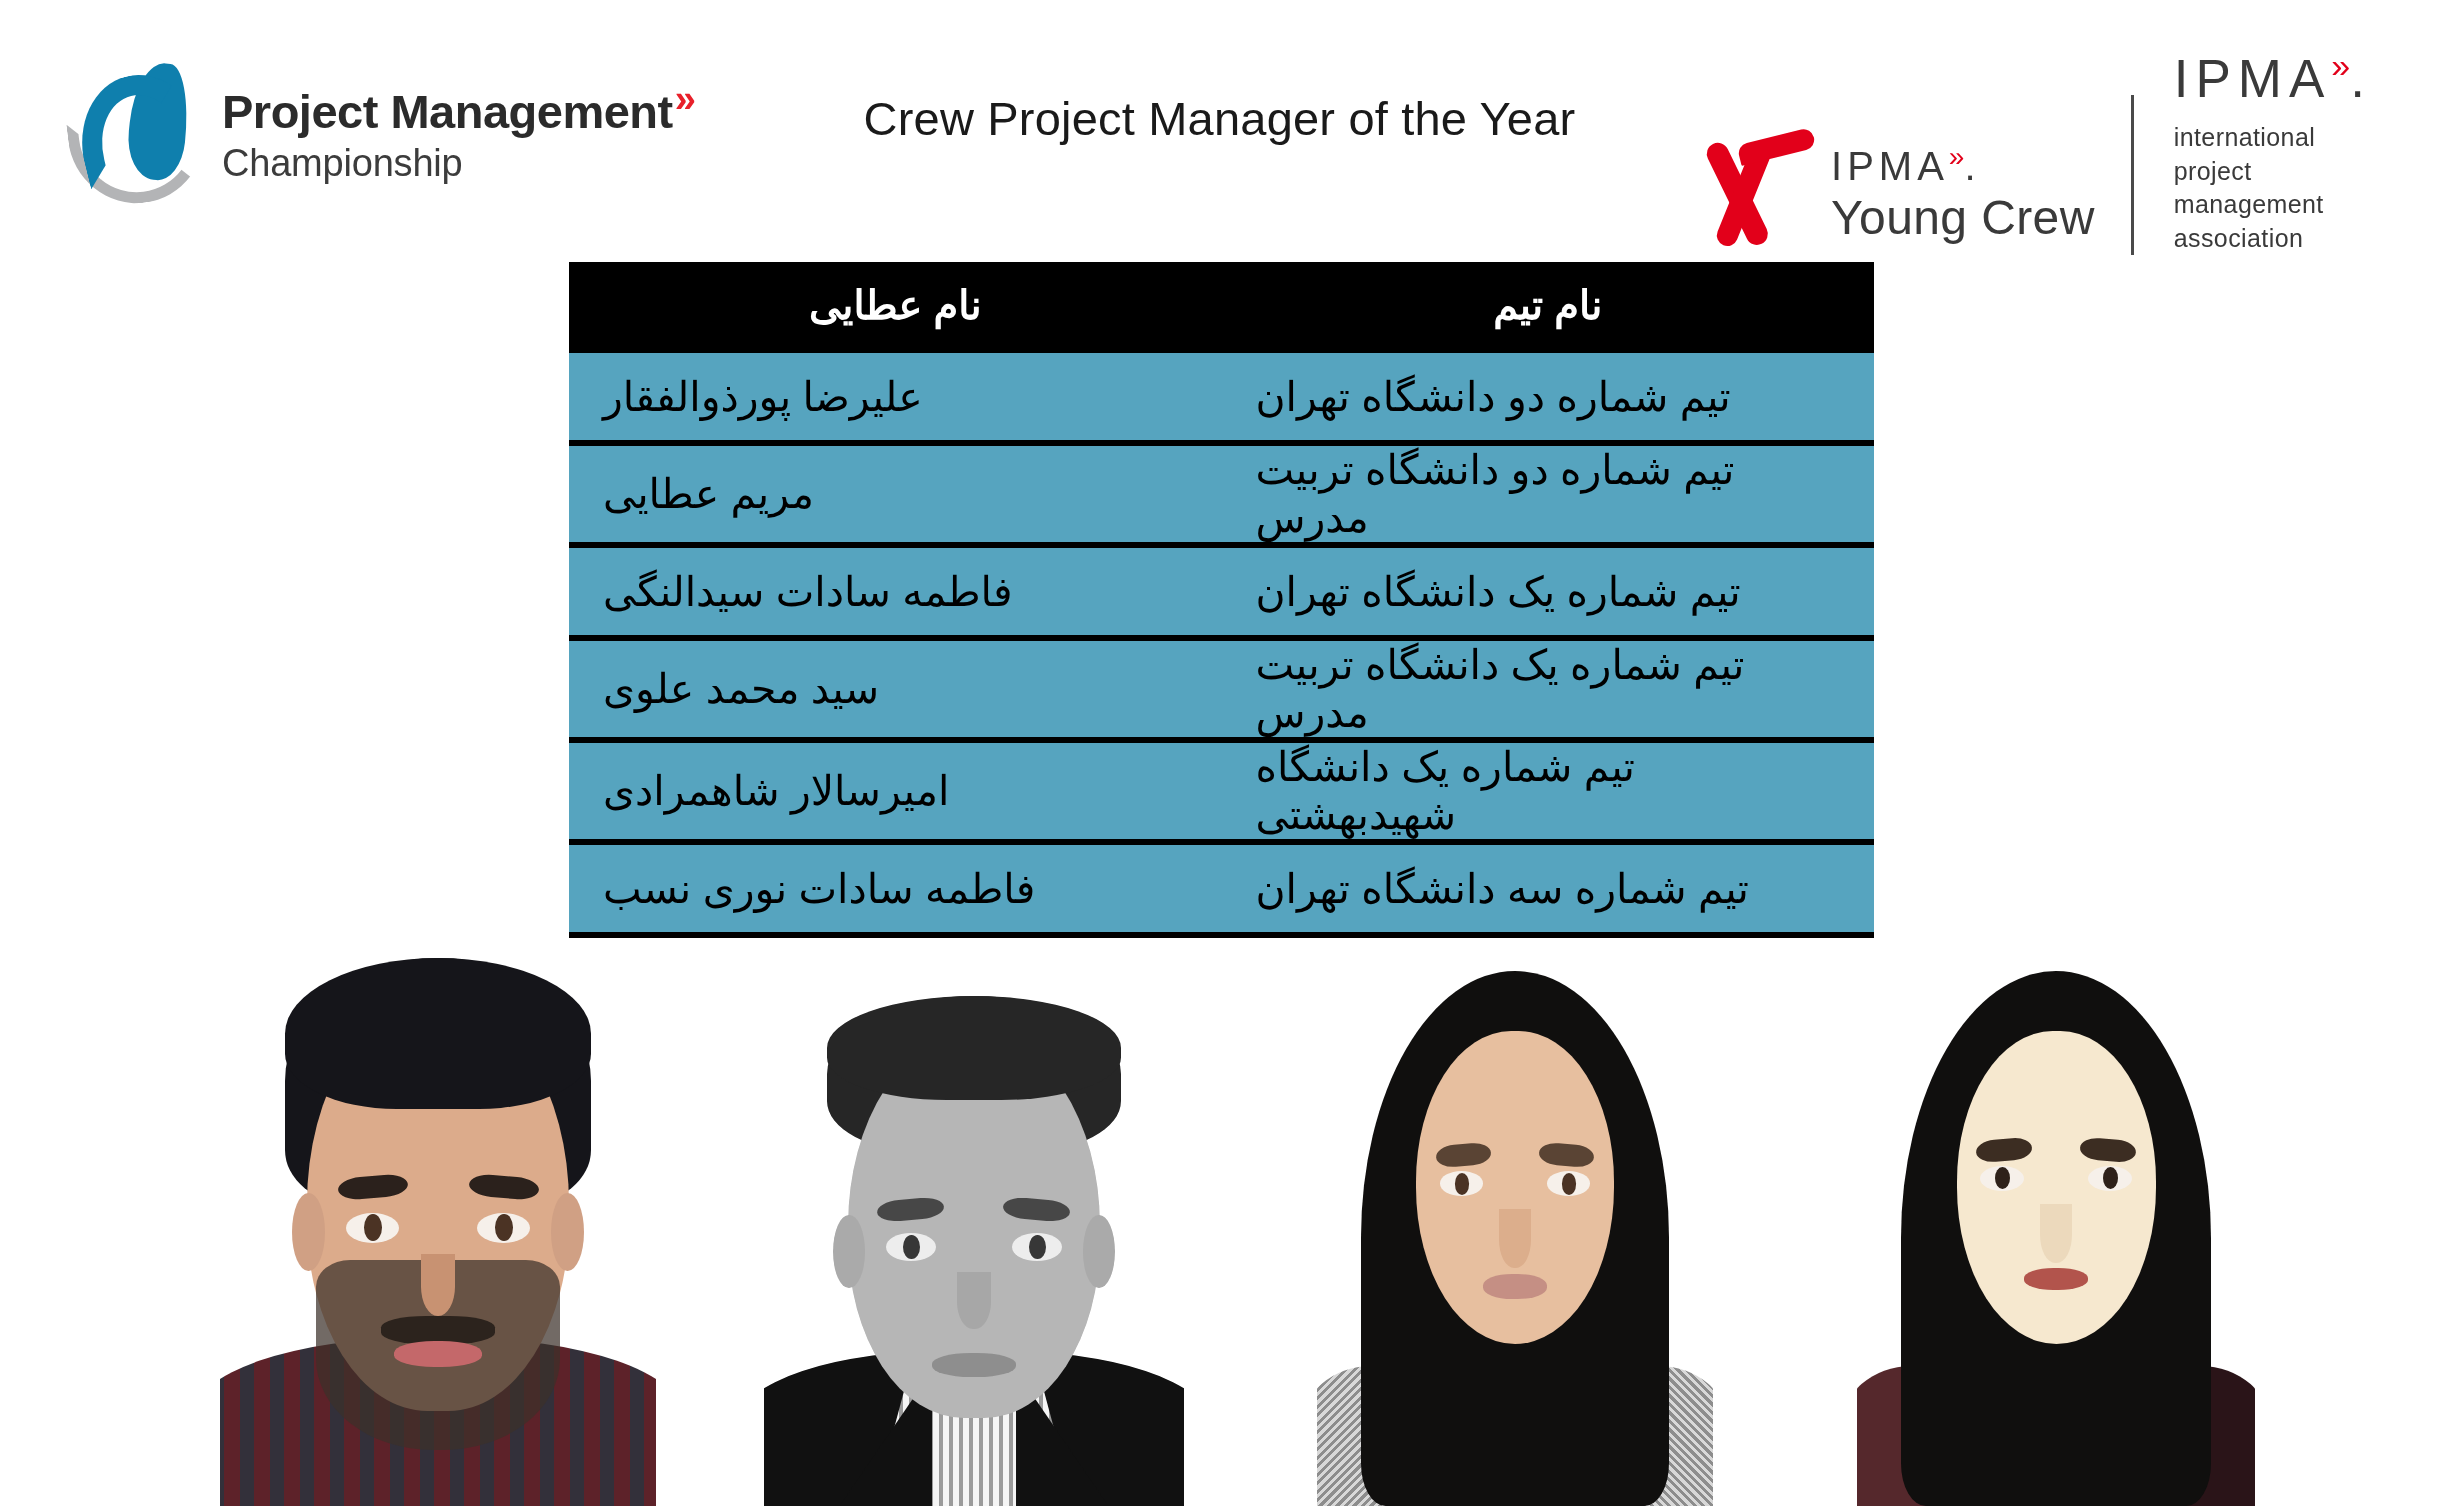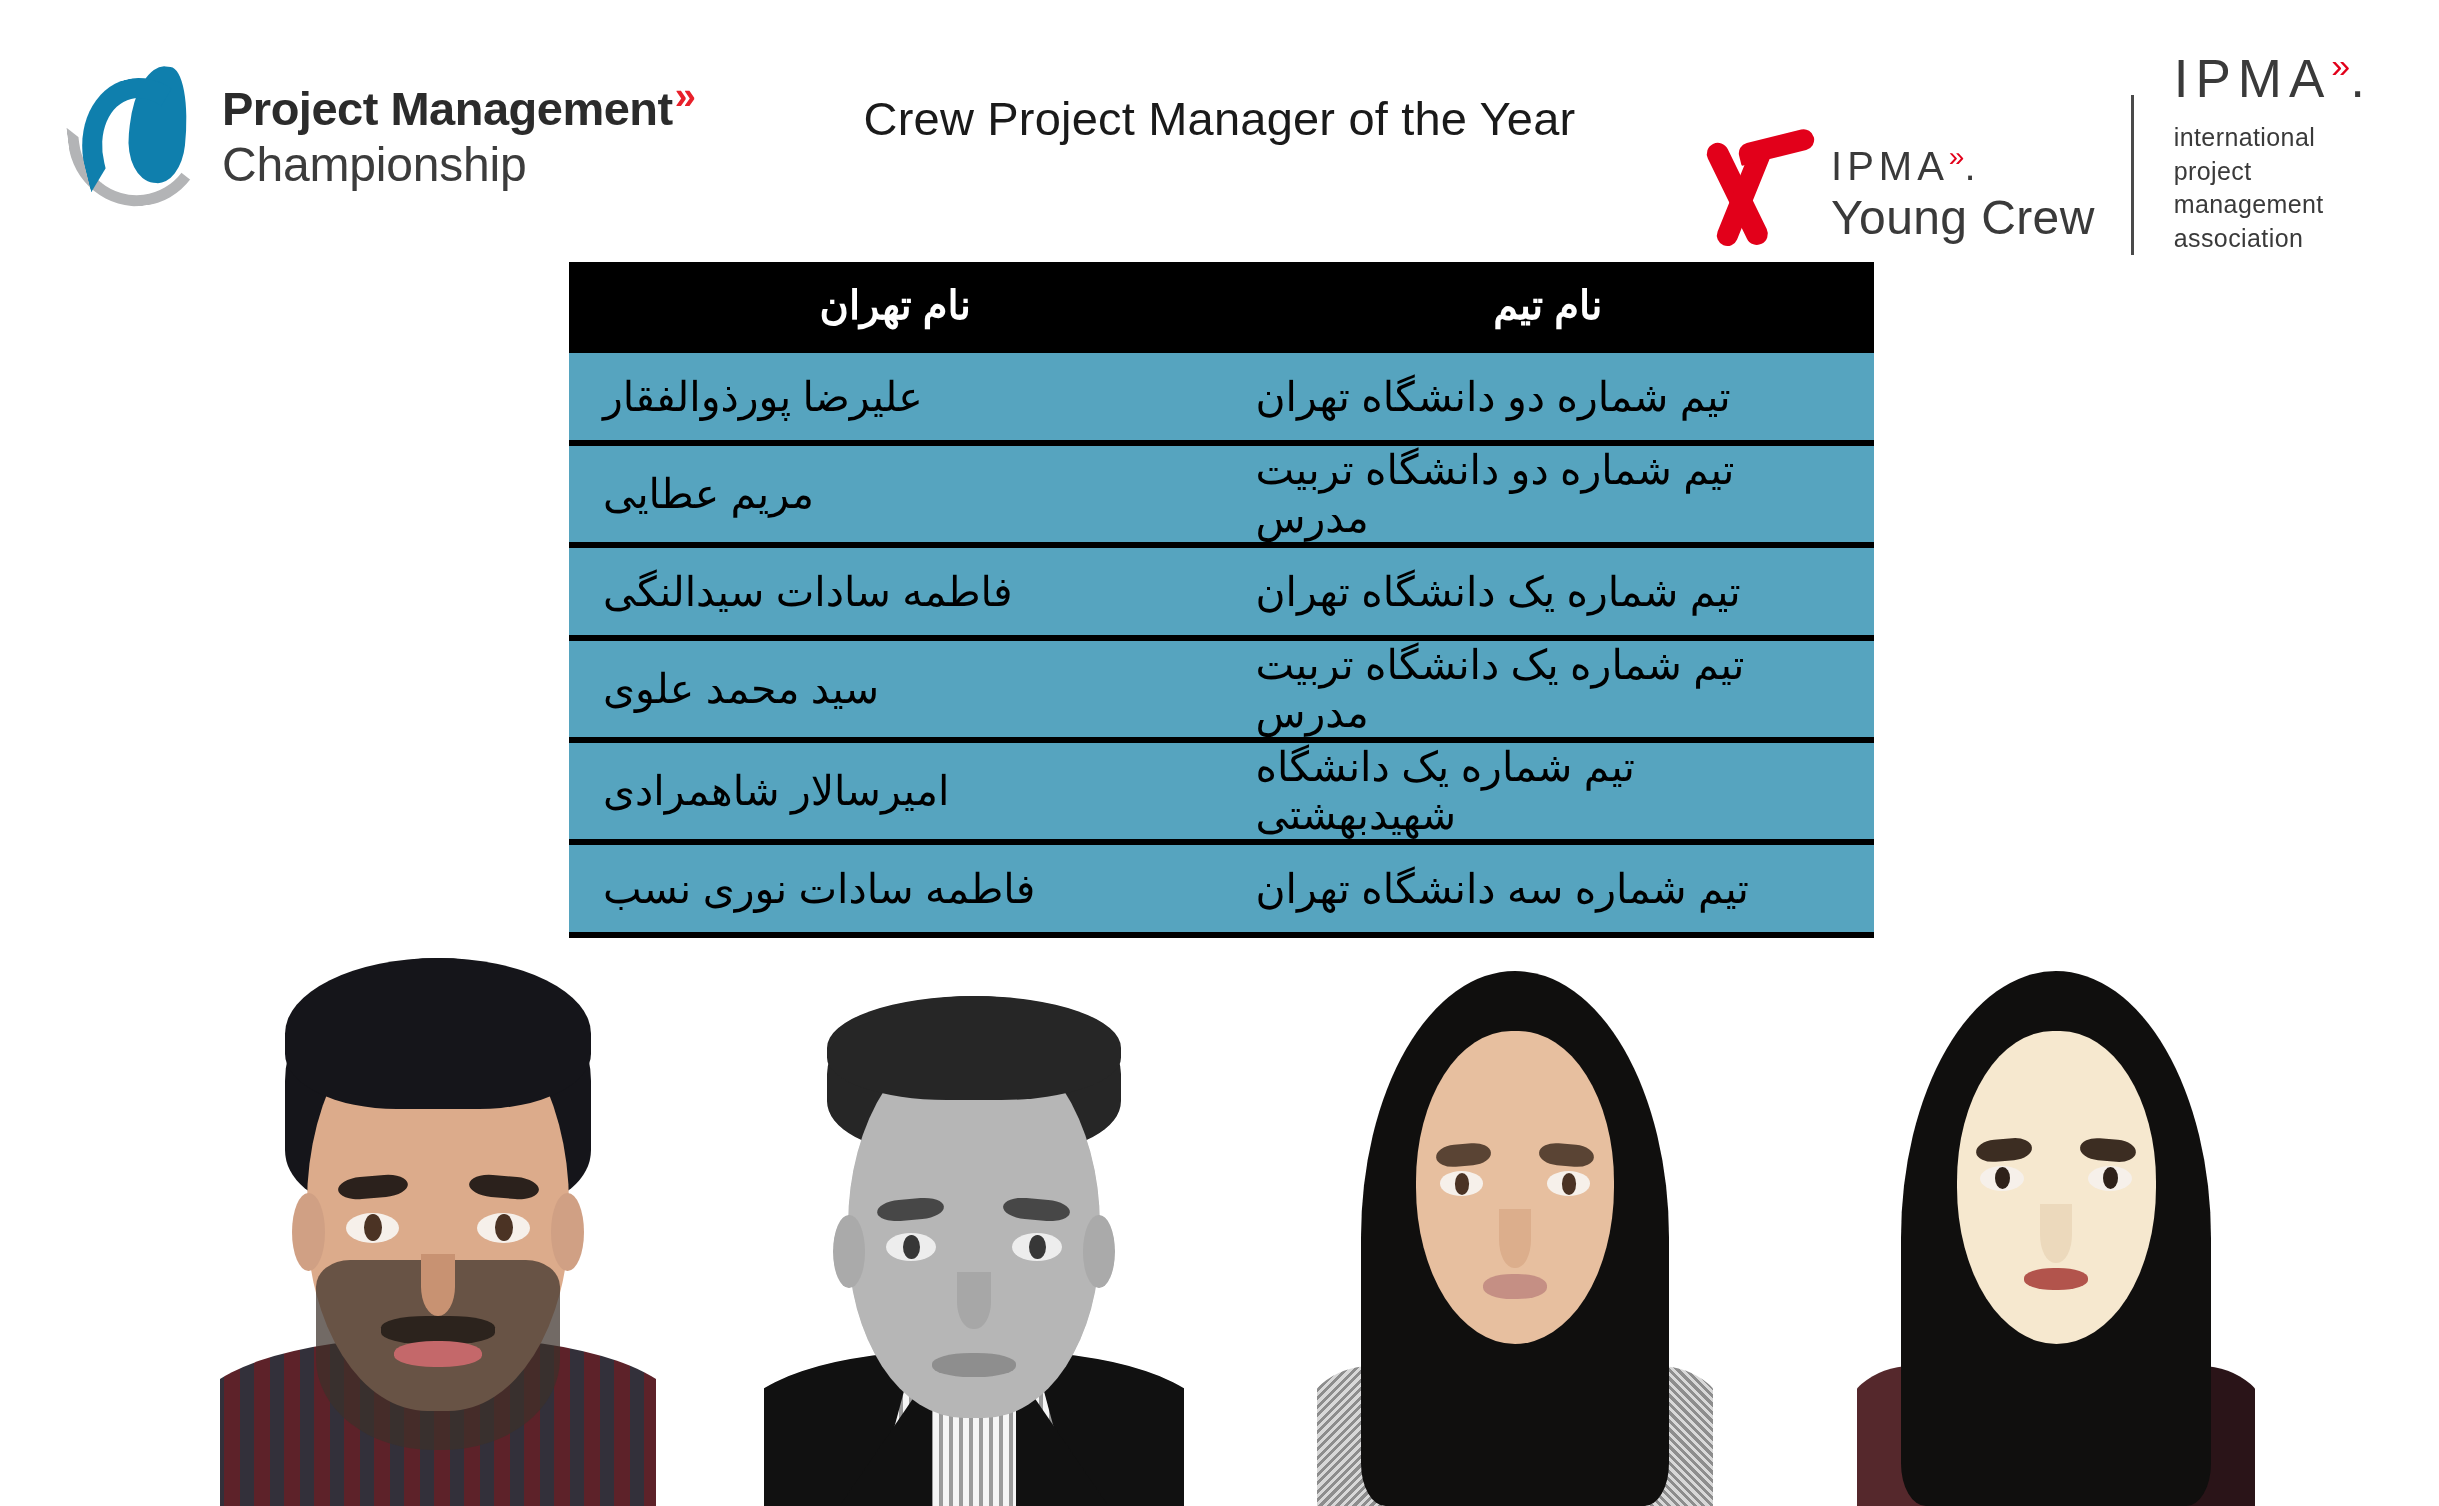--- a/index.html
+++ b/index.html
@@ -78,21 +78,21 @@
     white-space: nowrap;
   }
   #pmc-chev {
     color: #e8202a;
     font-size: 38px;
     font-weight: bold;
     vertical-align: 16px;
     margin-left: 2px;
   }
   #pmc-line2 {
-    font-size: 48px;
+    font-size: 38px;
     color: #3c3c3c;
     margin-top: 9px;
     letter-spacing: -0.2px;
   }
 
   
   #slide-title {
     position: absolute;
     left: 0;
     top: 91px;
@@ -300,21 +300,21 @@
         <div>association</div>
       </div>
     </div>
   </div>
 </div>
 
 <table id="team-table">
   <thead>
     <tr>
       <th>نام تیم</th>
-      <th>نام تهران</th>
+      <th>نام عطایی</th>
     </tr>
   </thead>
   <tbody id="table-body">
       <tr>
         <td class="col-team">تیم شماره دو دانشگاه تهران</td>
         <td class="col-lead">علیرضا پورذوالفقار</td>
       </tr>
       <tr>
         <td class="col-team">تیم شماره دو دانشگاه تربیت مدرس</td>
         <td class="col-lead">مریم عطایی</td>

